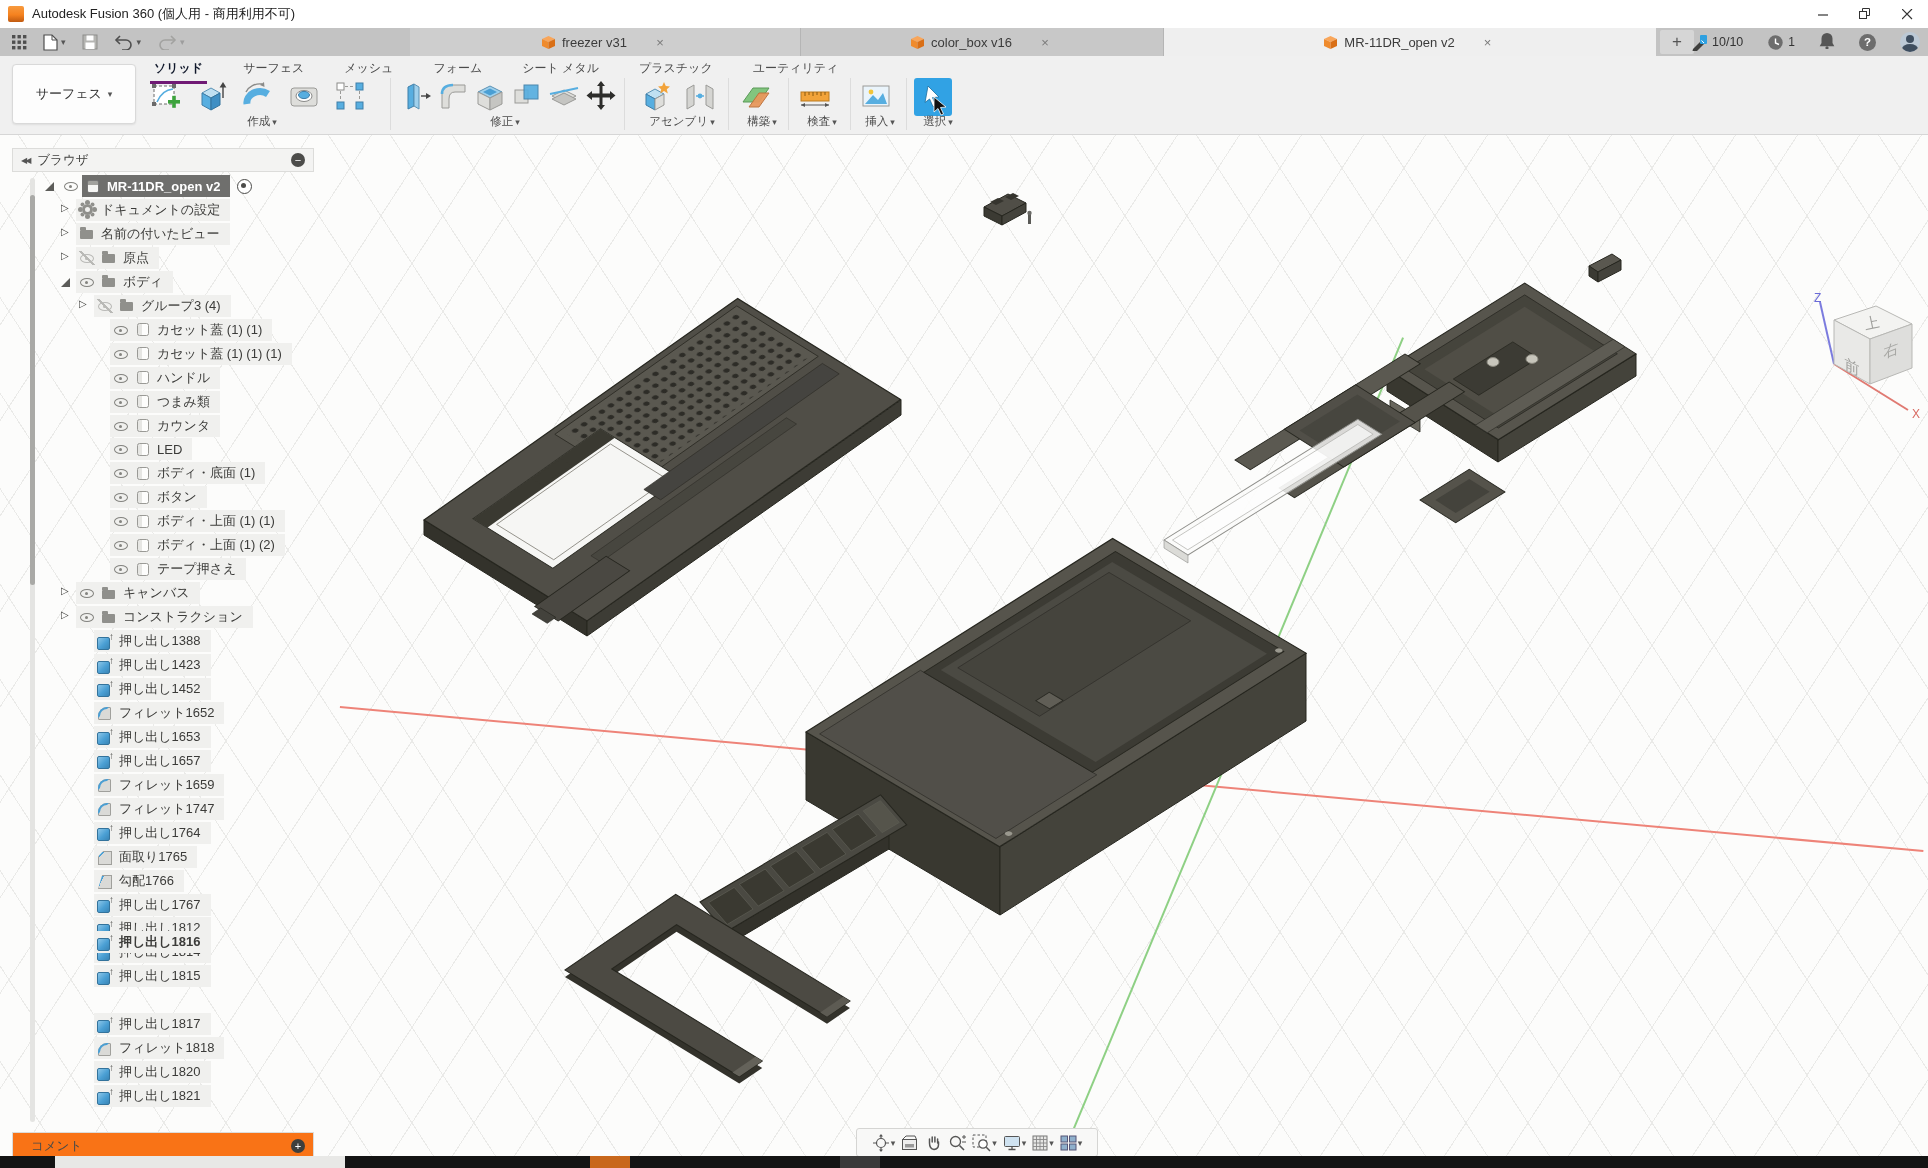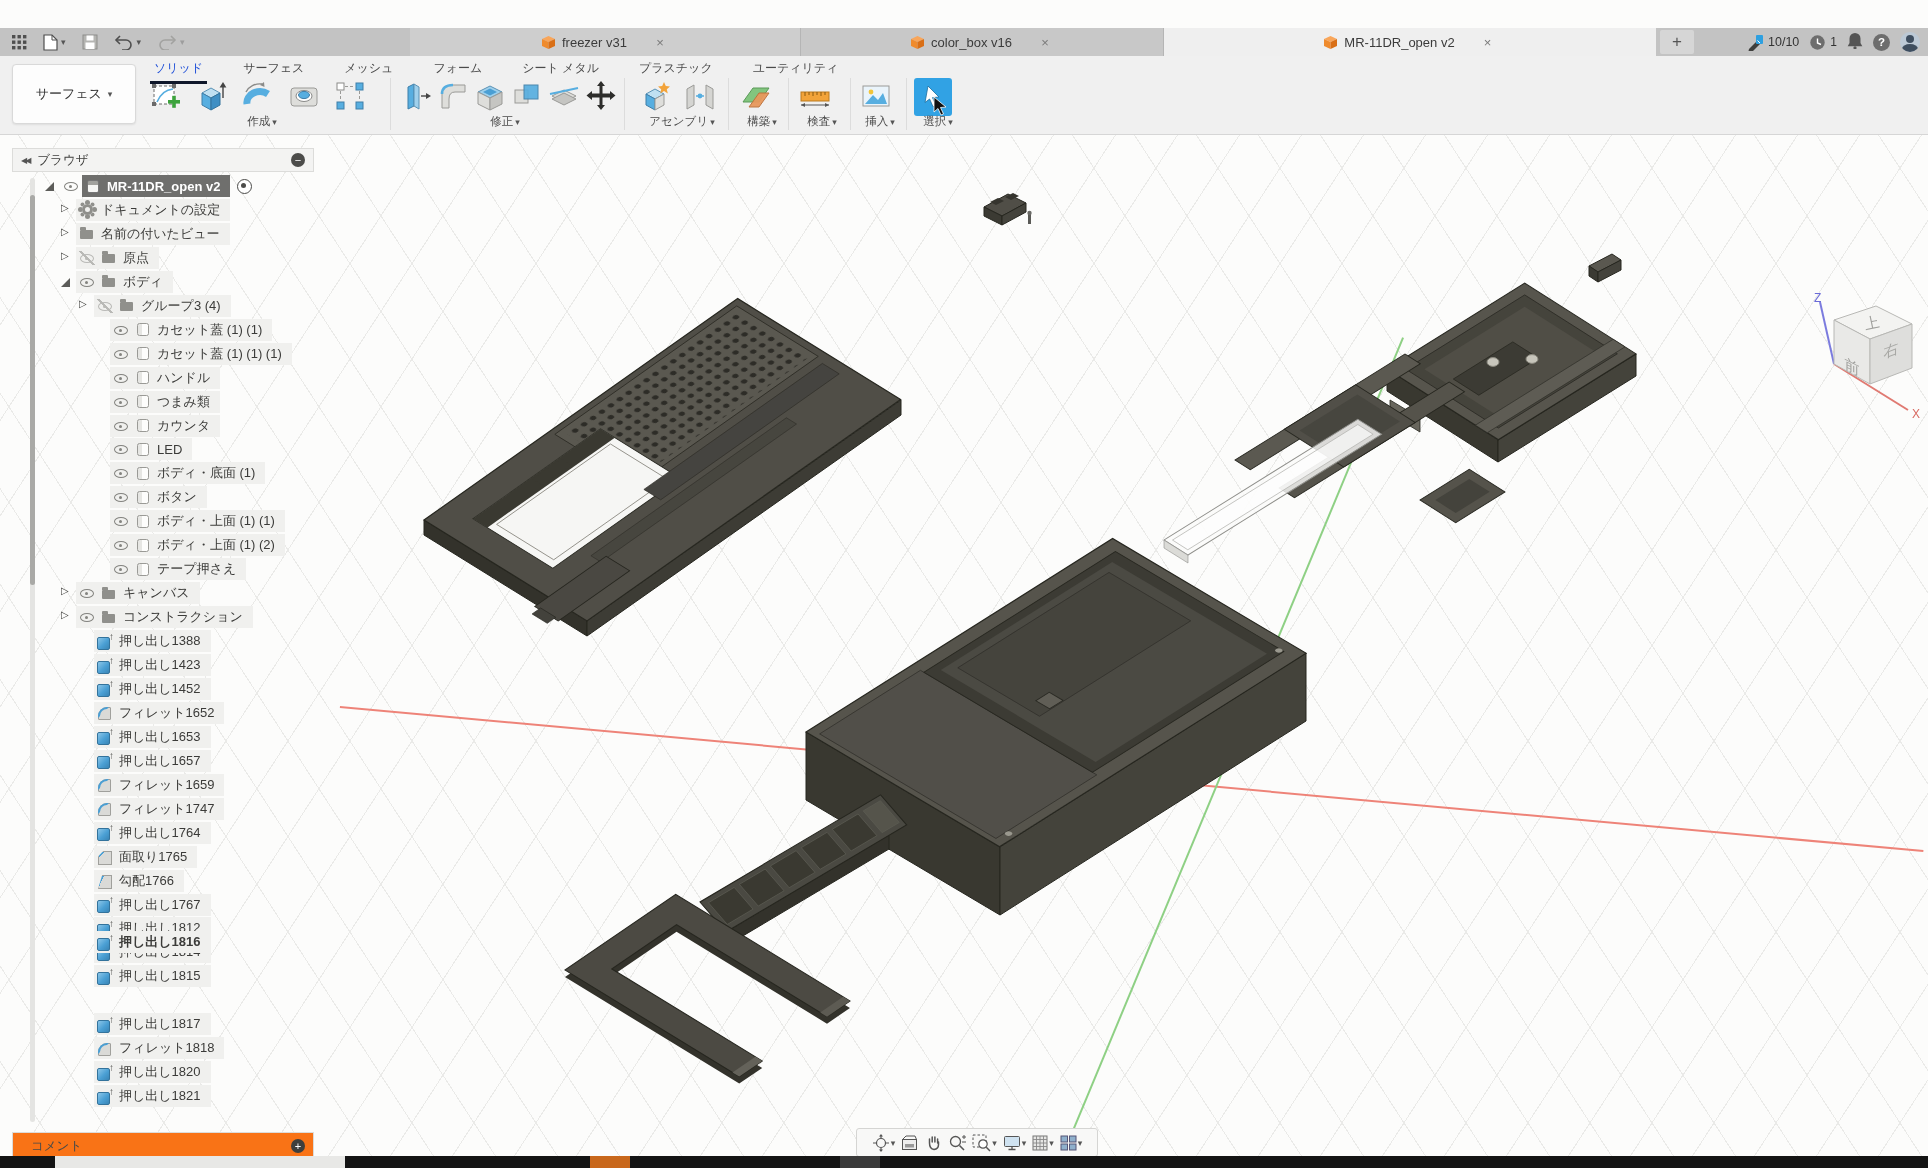--- a/index.html
+++ b/index.html
@@ -20,36 +20,36 @@
   .qat-item{display:flex;align-items:center;gap:3px;}
   .caret{font-size:9px;color:#555;}
   .caret.dis{color:#9d9d9d;}
   .doc-tab{position:absolute;top:0;height:28px;display:flex;align-items:center;justify-content:center;gap:7px;font-size:13px;color:#3b3b3b;}
   .doc-tab.t1{left:410px;width:390px;background:#cecece;border-right:1px solid #b5b5b5;}
   .doc-tab.t2{left:801px;width:362px;background:#c8c8c8;border-right:1px solid #b5b5b5;}
   .doc-tab.t3{left:1164px;width:492px;background:#efefef;}
   .tab-close{margin-left:18px;color:#7a7a7a;font-size:13px;width:16px;text-align:center;}
   .tab-add{position:absolute;left:1660px;top:2px;width:34px;height:24px;background:#d6d6d6;
            display:flex;align-items:center;justify-content:center;color:#555;font-size:17px;border-radius:2px;}
-  .tr-icons{position:absolute;right:8px;top:0;height:28px;display:flex;align-items:center;gap:10px;}
+  .tr-icons{position:absolute;right:8px;top:0;height:28px;display:flex;align-items:center;gap:24px;}
   .badge-docs{display:flex;align-items:center;gap:4px;font-size:12.5px;color:#333;}
   .badge-num{font-size:12px;color:#333;}
   .help-circle{width:17px;height:17px;border-radius:50%;background:#6d6d6d;color:#fff;
                font-size:11.5px;display:flex;align-items:center;justify-content:center;font-weight:bold;}
   .avatar{width:20px;height:20px;border-radius:50%;background:#bcc9d6;position:relative;overflow:hidden;}
   .avatar::before{content:"";position:absolute;left:6px;top:3px;width:8px;height:8px;border-radius:50%;background:#3e4e60;}
   .avatar::after{content:"";position:absolute;left:2px;top:12px;width:16px;height:10px;border-radius:50% 50% 0 0;background:#3e4e60;}
   
   .ribbon{position:absolute;left:0;top:56px;width:100%;height:78px;background:#f0f0f0;border-bottom:1px solid #d6d6d6;}
   .ws-box{position:absolute;left:12px;top:8px;width:122px;height:58px;background:#fdfdfd;border:1px solid #d9d9d9;
           border-radius:4px;display:flex;align-items:center;justify-content:center;gap:6px;
           font-size:13px;color:#333;box-shadow:0 1px 2px rgba(0,0,0,.08);}
   .rtabs{position:absolute;left:150px;top:2px;display:flex;gap:32px;font-size:12px;color:#4a4a4a;}
   .rtab{padding:2px 4px 4px;}
-  .rtab.active{color:#1d4ed8;border-bottom:3px solid #0f172a;}
+  .rtab.active{color:#0f172a;border-bottom:3px solid #701a75;font-weight:bold;}
   .ricon-slot{position:absolute;top:24px;width:34px;height:34px;}
   .rsep{position:absolute;top:22px;width:1px;height:52px;background:#dcdcdc;}
   .rgroup-label{position:absolute;top:58px;transform:translateX(-50%);font-size:11.5px;color:#4c4c4c;white-space:nowrap;}
   .rgroup-label .caret{margin-left:2px;}
   .sel-tile{position:absolute;left:914px;top:22px;width:38px;height:38px;background:#31a2e4;border-radius:3px;}
   
   .canvas{position:absolute;left:0;top:135px;width:1928px;height:1021px;
     background:
       repeating-linear-gradient(123deg,transparent 0 51px,#eaeae8 51px 52px),
       repeating-linear-gradient(57deg,transparent 0 51px,#eaeae8 51px 52px),
@@ -124,20 +124,42 @@
   .taskbar{position:absolute;left:0;top:1156px;width:100%;height:12px;background:#141414;}
   .tb-seg{position:absolute;top:0;height:12px;}
   .cursor{position:absolute;left:933px;top:96px;z-index:60;}
   svg text{font-family:"Liberation Sans","DejaVu Sans",sans-serif;}
 </style>
 </head>
 <body>
 
 <div id="app">
 
+  <div class="titlebar">
+    <div class="fusion-logo"></div>
+    <div class="title-text">Autodesk Fusion 360 (個人用 - 商用利用不可)</div>
+    <div class="win-controls">
+      <div class="win-btn">
+        <svg width="11" height="11">
+            <line x1="0" y1="6" x2="10" y2="6" stroke="#333" stroke-width="1.2"></line>
+          </svg>
+      </div>
+      <div class="win-btn">
+        <svg width="12" height="12">
+            <rect x="0.5" y="3.5" width="7" height="7" fill="none" stroke="#333"></rect>
+            <path d="M3.5 3.5 V0.5 H10.5 V7.5 H7.5" fill="none" stroke="#333"></path>
+          </svg>
+      </div>
+      <div class="win-btn">
+        <svg width="11" height="11">
+            <path d="M0 0 L10 10 M10 0 L0 10" stroke="#333" stroke-width="1.2"></path>
+          </svg>
+      </div>
+    </div>
+  </div>
 
   <div class="tabbar">
     <div class="qat">
       <div class="qat-item">
         <svg width="15" height="15">
             <g fill="#4f4f4f">
               <rect x="0" y="0" width="3.4" height="3.4"></rect>
               <rect x="5.5" y="0" width="3.4" height="3.4"></rect>
               <rect x="11" y="0" width="3.4" height="3.4"></rect>
               <rect x="0" y="5.5" width="3.4" height="3.4"></rect>

